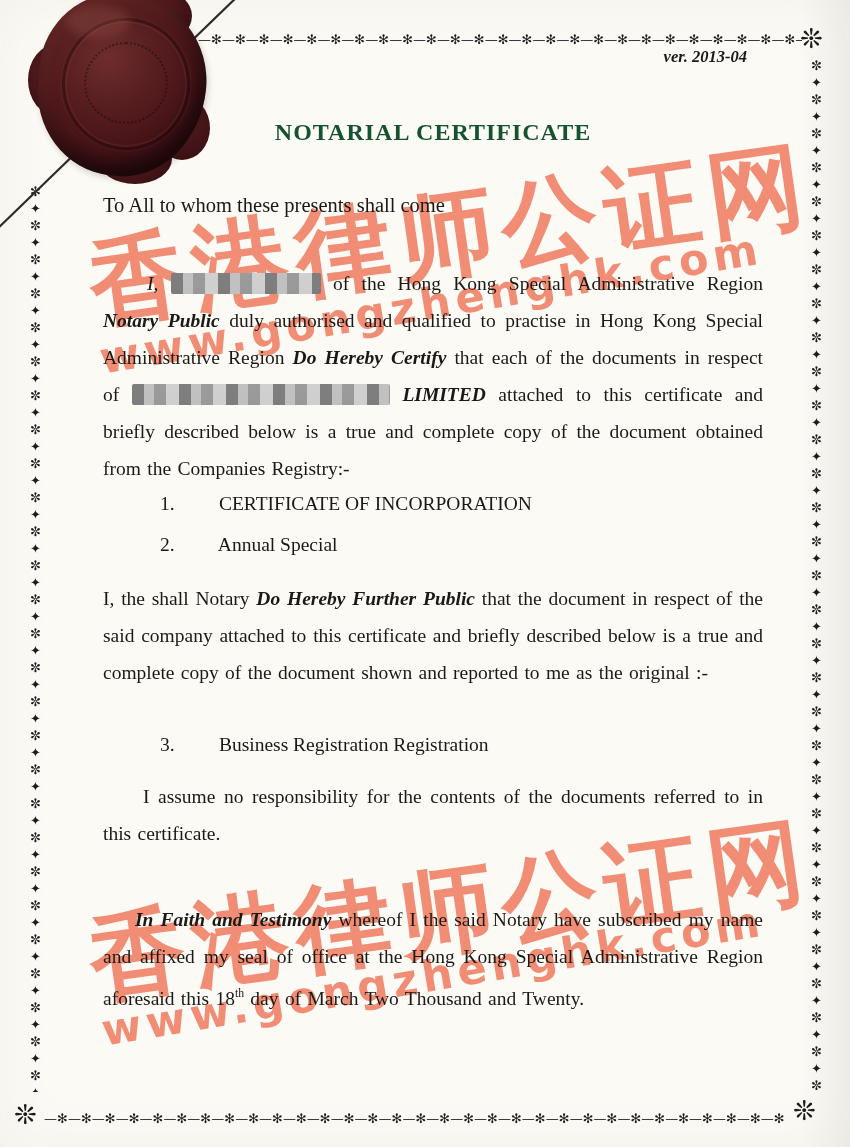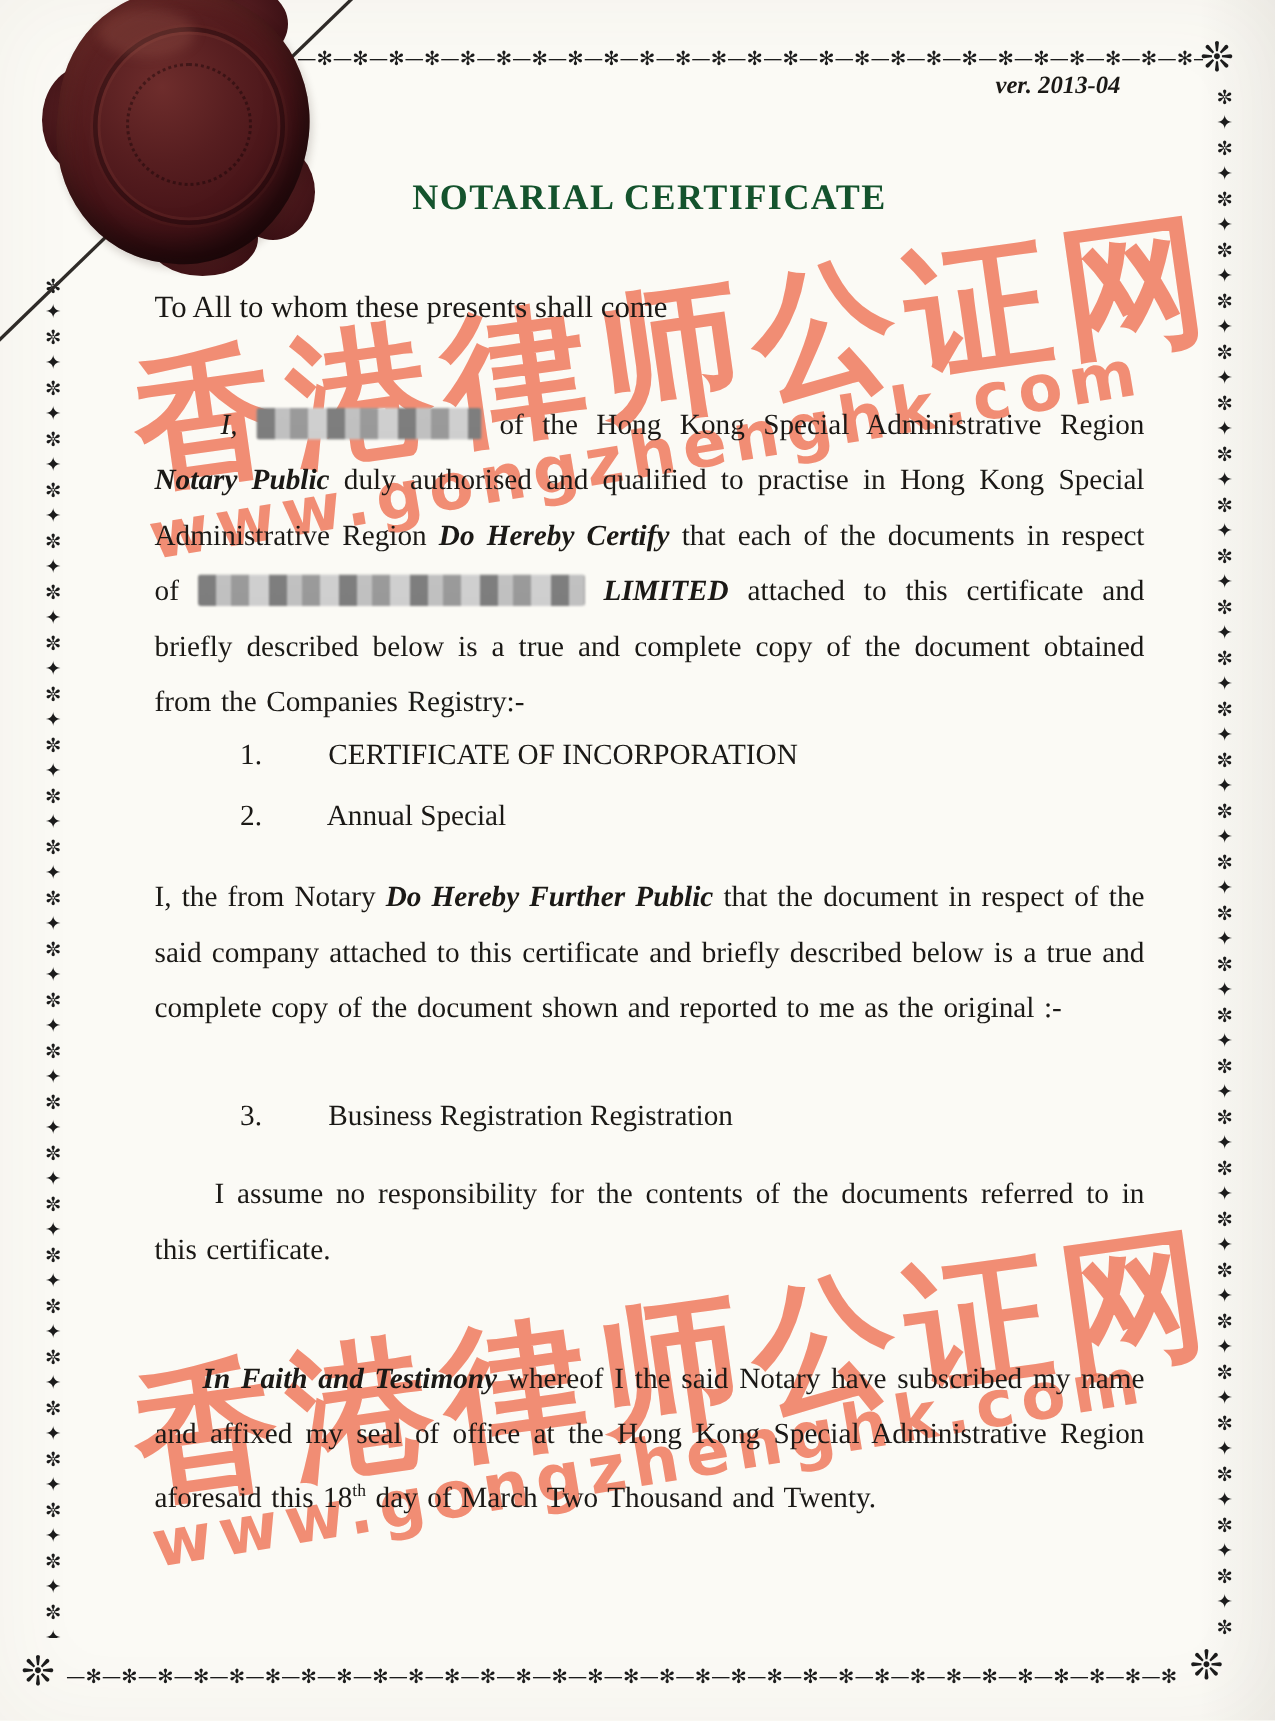--- a/index.html
+++ b/index.html
@@ -127,21 +127,21 @@
 
 <div class="list-item li1 txt">
   <span class="li-num">1.</span>
   <span>CERTIFICATE OF INCORPORATION</span>
 </div>
 <div class="list-item li2 txt">
   <span class="li-num">2.</span>
   <span>Annual Special</span>
 </div>
 
-<div class="para p2 txt"><span>I, the from Notary </span><span class="it bd">Do Hereby Further Public</span><span> that the document in respect of the said company attached to this certificate and briefly described below is a true and complete copy of the document shown and reported to me as the original :-</span></div>
+<div class="para p2 txt"><span>I, the shall Notary </span><span class="it bd">Do Hereby Further Public</span><span> that the document in respect of the said company attached to this certificate and briefly described below is a true and complete copy of the document shown and reported to me as the original :-</span></div>
 
 <div class="list-item li3 txt">
   <span class="li-num">3.</span>
   <span>Business Registration Registration</span>
 </div>
 
 <div class="para p3 txt"><span>I assume no responsibility for the contents of the documents referred to in this certificate.</span></div>
 <div class="para p4 txt"><span class="it bd">In Faith and Testimony</span><span> whereof I the said Notary have subscribed my name and affixed my seal of office at the Hong Kong Special Administrative Region aforesaid this 18</span><span class="sup">th</span><span> day of March Two Thousand and Twenty.</span></div>
 
 </body></html>

